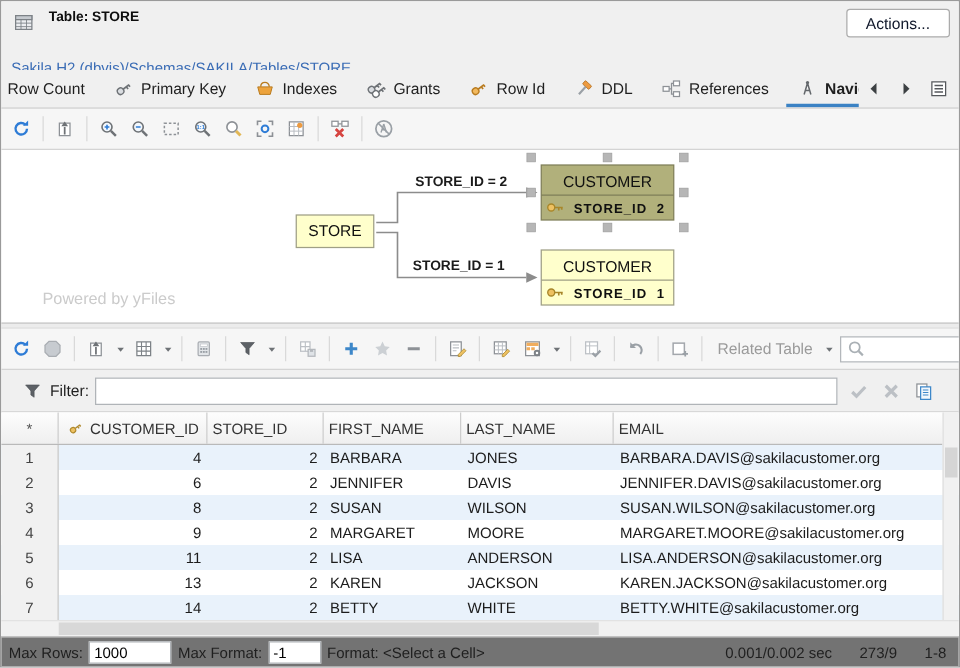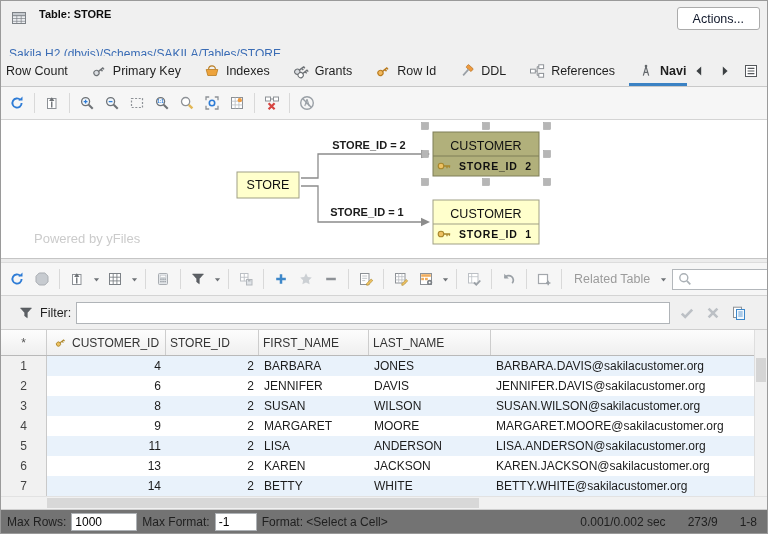--- a/index.html
+++ b/index.html
@@ -637,20 +637,23 @@
         </div>
         <div class="th c2">
           <span>STORE_ID</span>
         </div>
         <div class="th c3">
           <span>FIRST_NAME</span>
         </div>
         <div class="th c4">
           <span>LAST_NAME</span>
         </div>
+        <div class="th c5">
+          <span>EMAIL</span>
+        </div>
       </div>
     <div id="tbody">
         <div class="tr alt">
           <div class="td c0">1</div>
           <div class="td c1">4</div>
           <div class="td c2">2</div>
           <div class="td c3">BARBARA</div>
           <div class="td c4">JONES</div>
           <div class="td c5">BARBARA.DAVIS@sakilacustomer.org</div>
         </div>

